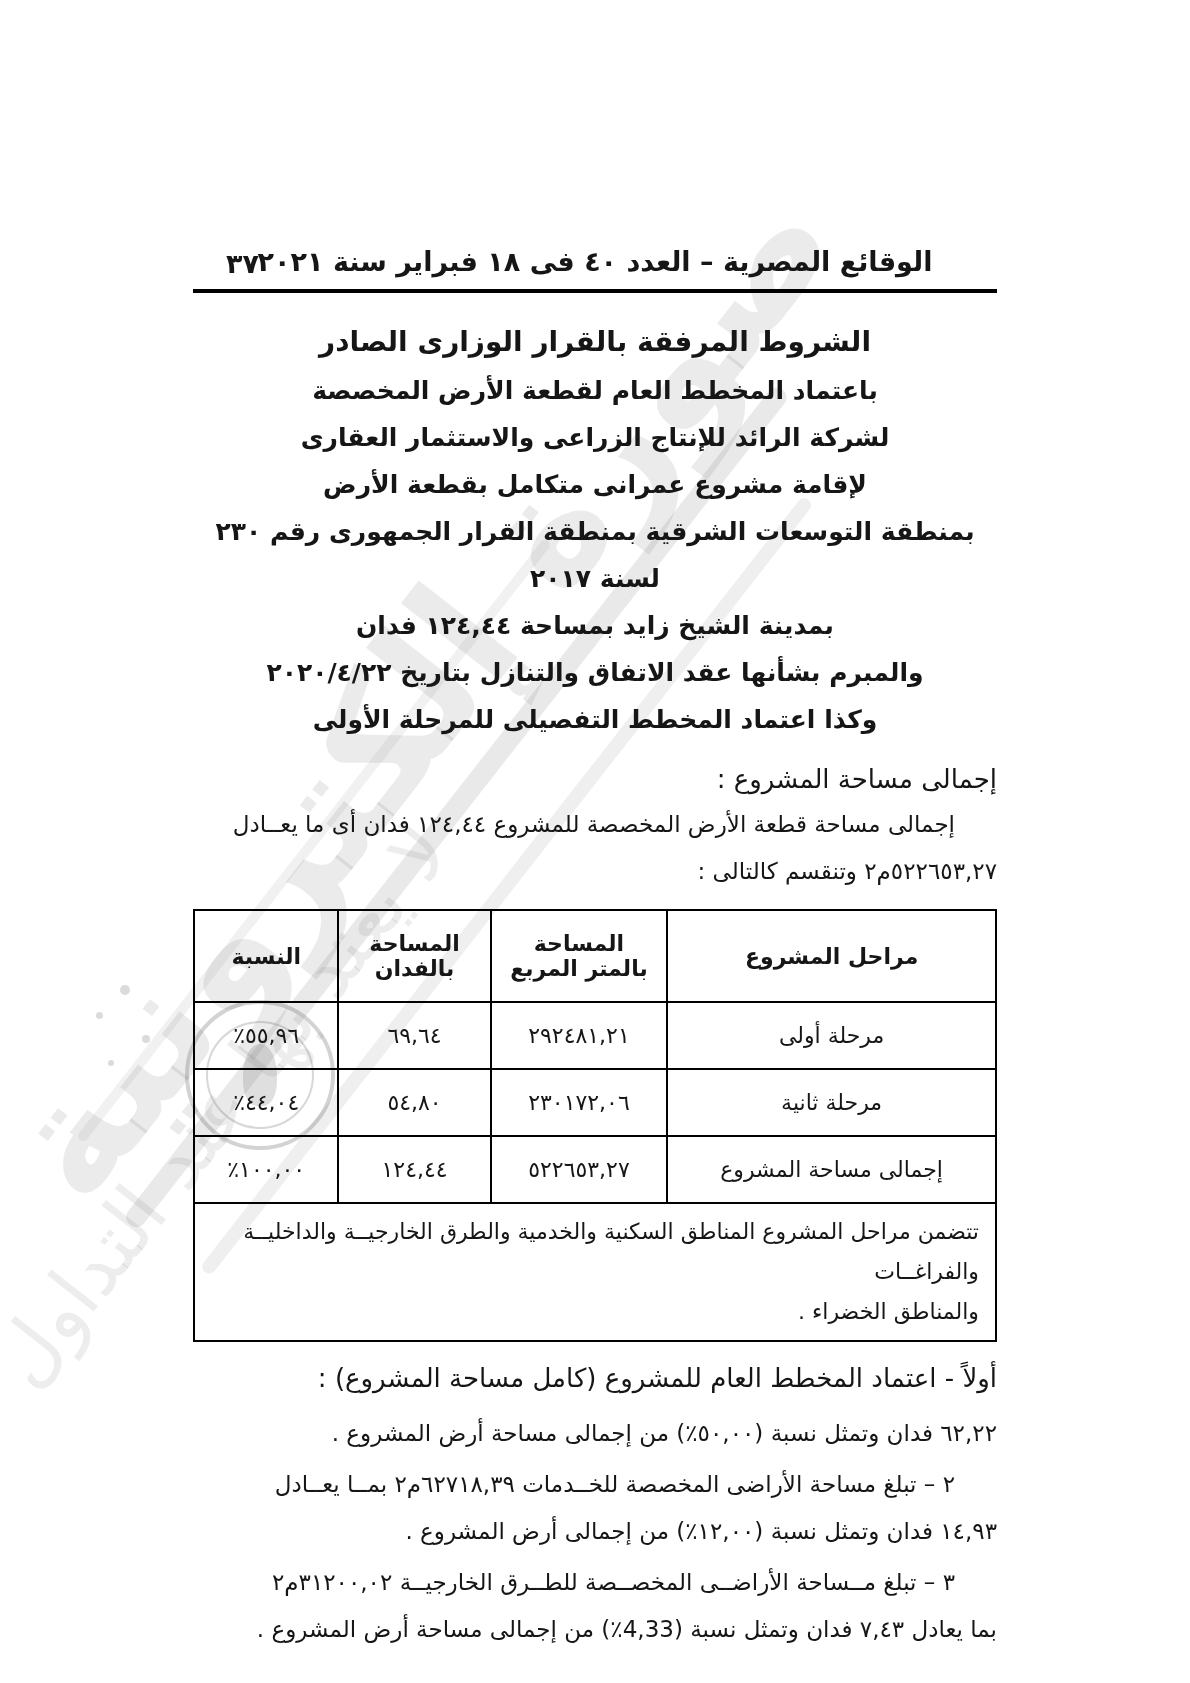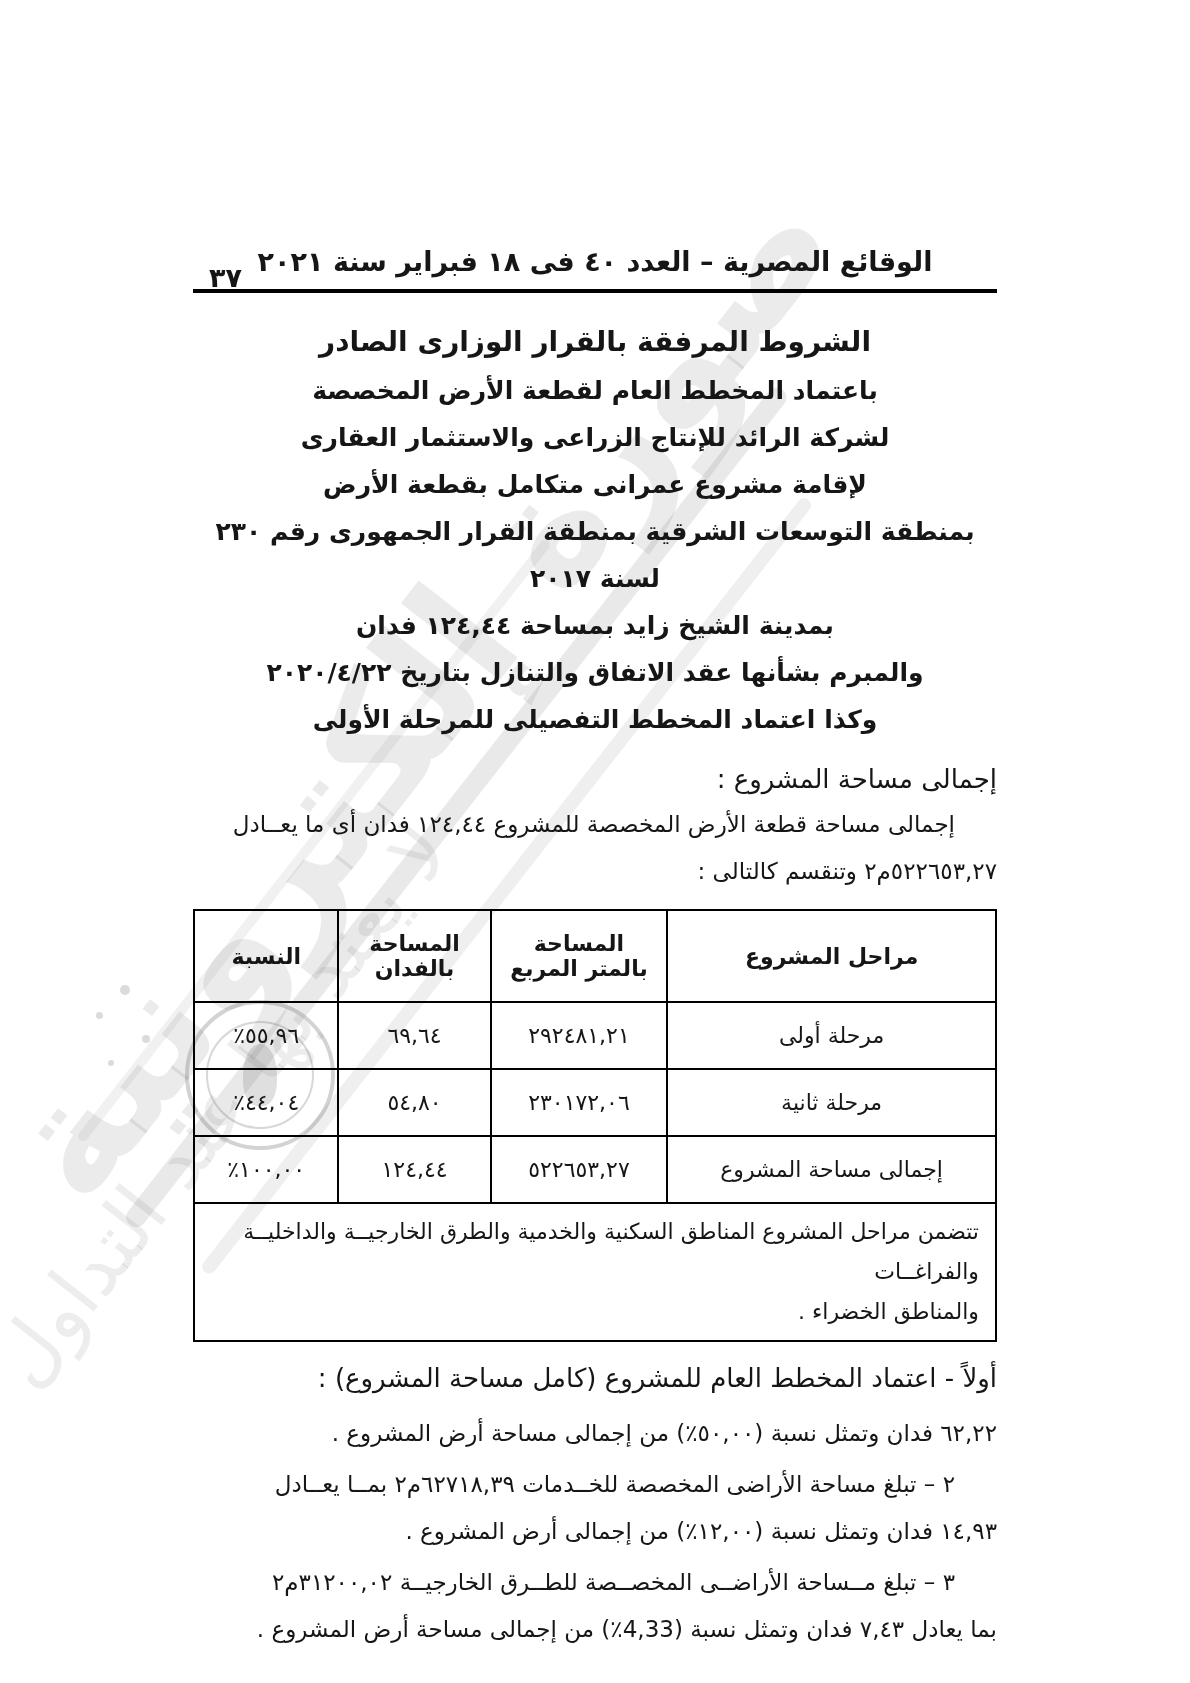--- a/index.html
+++ b/index.html
@@ -61,22 +61,22 @@
 
   
   .content {
     position: relative; z-index: 1;
     padding: 246px 193px 0 193px;
   }
 
   .gz-header { position: relative; text-align: center; }
   .gz-header-title { font-size: 27px; font-weight: bold; }
   .gz-page-number {
-    position: absolute; left: 16px; top: 2px;
-    font-size: 27px; font-weight: bold; margin-top: 14px;
+    position: absolute; left: 33px; top: 2px;
+    font-size: 27px; font-weight: bold;
   }
   .gz-rule { margin-top: 12px; border-top: 4px solid #000; }
 
   .title-block { margin-top: 24px; text-align: center; }
   .title-line { font-size: 25px; font-weight: bold; line-height: 47px; }
   .title-line.main { font-size: 28px; letter-spacing: 1px; line-height: 50px; }
 
   .section-heading {
     margin-top: 14px;
     font-size: 26px; font-weight: normal;

